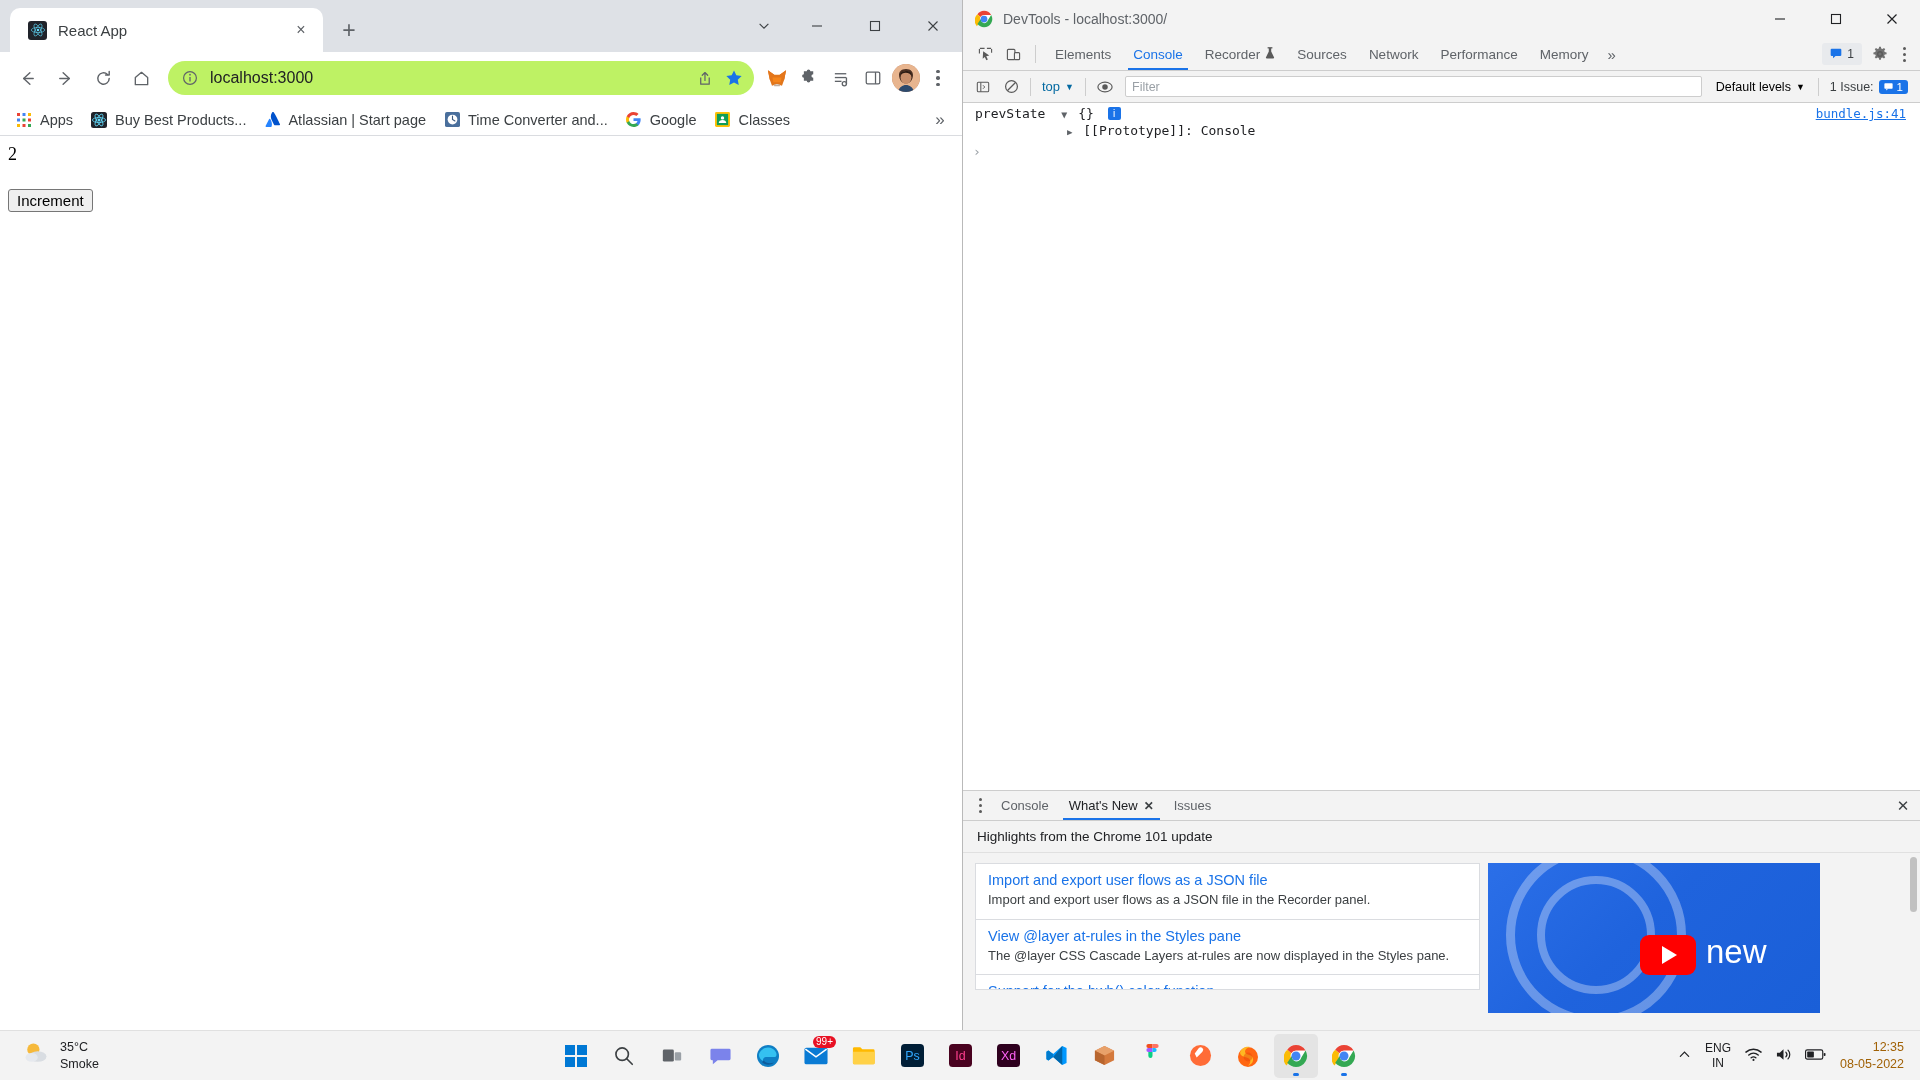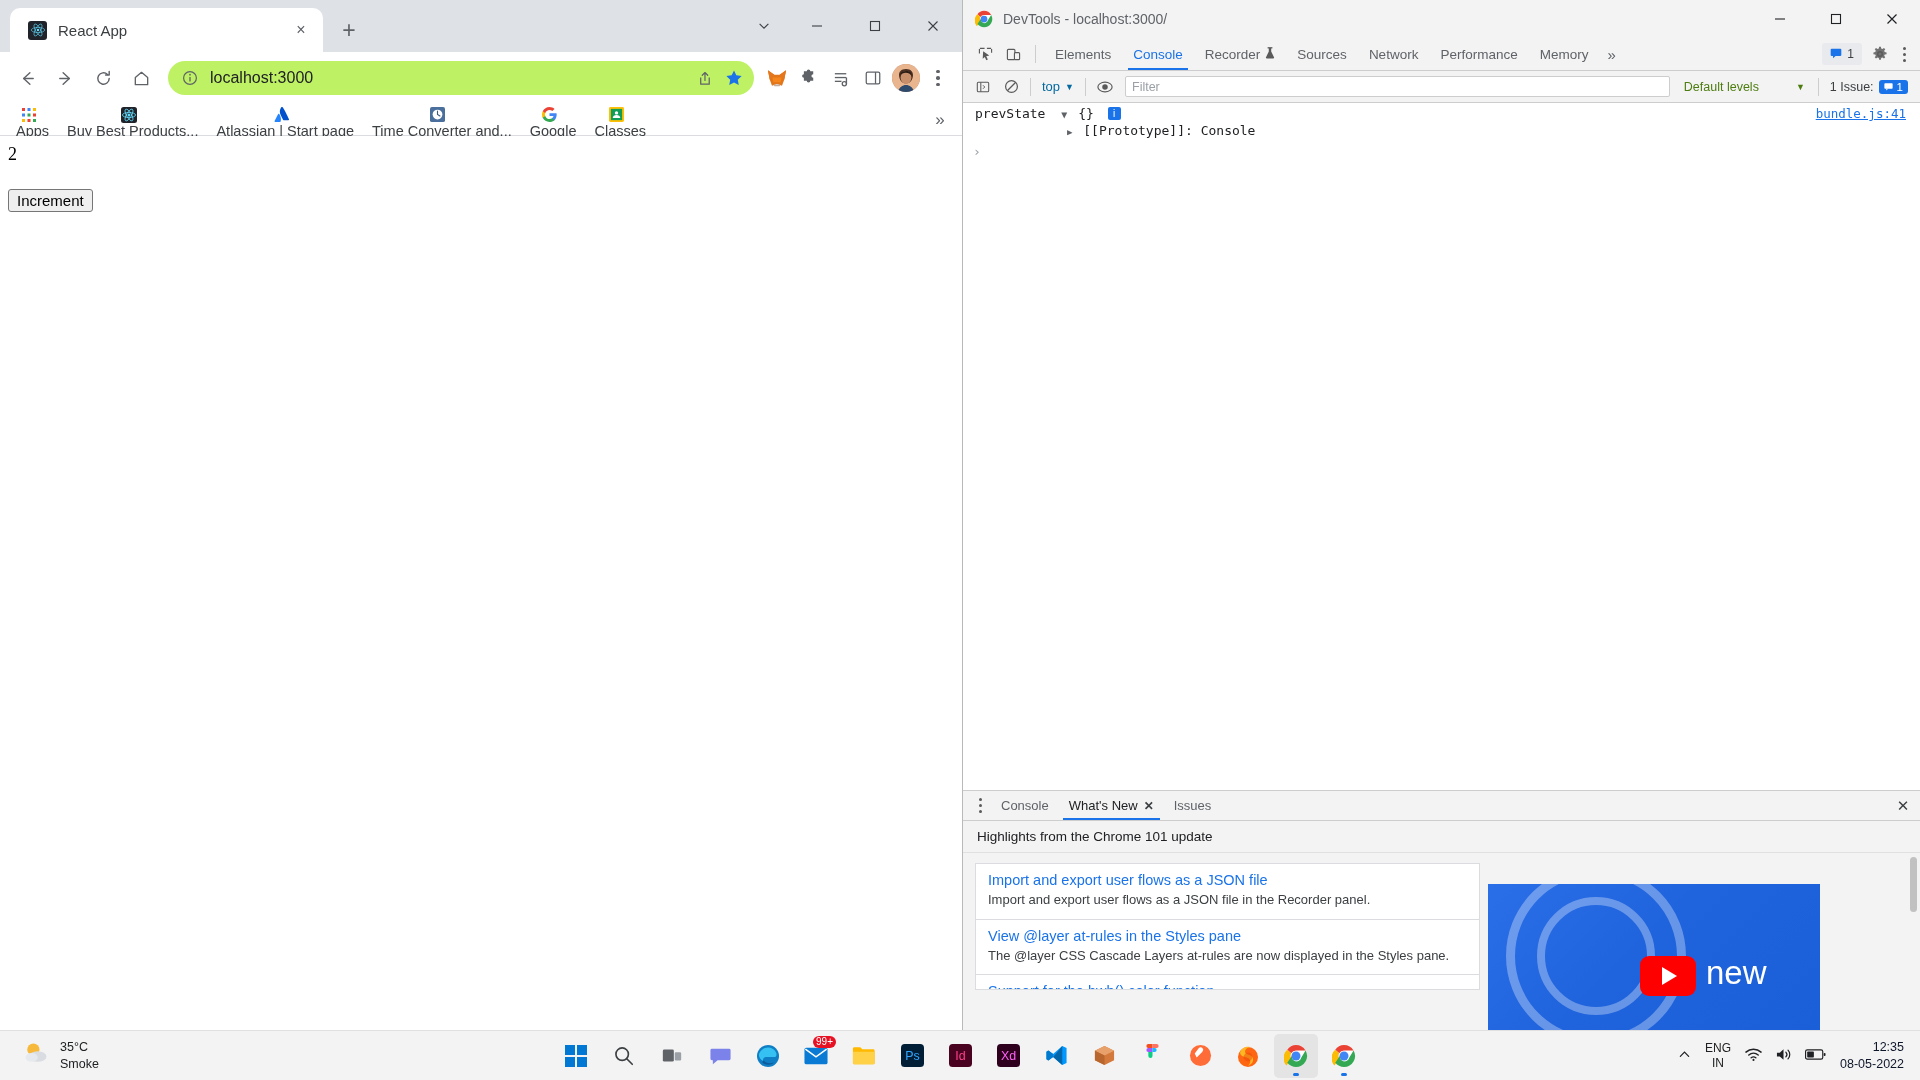--- a/index.html
+++ b/index.html
@@ -92,21 +92,20 @@
   .menu-dots i { width:3.5px; height:3.5px; border-radius:50%; background:#5f6368; display:block; }
 
   .bookmarks {
     height:32px; background:#fff; display:flex; align-items:center;
     padding:0 8px; border-bottom:1px solid #dadce0; position:relative;
   }
   .bm {
     display:flex; align-items:center; height:26px; padding:0 8px;
     border-radius:4px; font-size:14.5px; color:#3c4043; white-space:nowrap;
     margin-right:2px;
-    flex-direction:column;
   }
   .bm-ico { width:16px; height:16px; margin-right:8px; flex:0 0 auto; display:flex; align-items:center; justify-content:center;}
   .bm-overflow {
     position:absolute; right:10px; top:4px; width:24px; height:24px;
     display:flex; align-items:center; justify-content:center;
     color:#5f6368; font-size:17px;
   }
 
   .page-viewport {
     background:#ffffff; height:calc(1030px - 52px - 52px - 32px);
@@ -169,21 +168,21 @@
     height:32px; background:#f3f3f3; display:flex; align-items:center;
     border-bottom:1px solid #cdcdcd; padding:0 6px; flex:0 0 auto;
   }
   .fb-icon { width:28px; height:26px; display:flex; align-items:center; justify-content:center; color:#5a5a5a; }
   .fb-sep { width:1px; height:18px; background:#cdcdcd; margin:0 5px; }
   .fb-ctx { display:flex; align-items:center; font-size:13px; color:#0369a1; padding:0 6px; }
   .fb-input {
     flex:1; height:21px; background:#fff; border:1px solid #cdcdcd; border-radius:2px;
     margin:0 6px; display:flex; align-items:center; padding:0 6px; font-size:12.5px; color:#9aa0a6;
   }
-  .fb-levels { display:flex; align-items:center; font-size:12.5px; color:#4d7c0f; padding:0 8px;gap:32px; }
+  .fb-levels { display:flex; align-items:center; font-size:12.5px; color:#000000; padding:0 8px; }
   .fb-issues {
     display:flex; align-items:center; gap:5px; font-size:12.5px; color:#3c4043; padding:0 6px;
   }
   .issue-pill {
     display:inline-flex; align-items:center; gap:4px; background:#1a73e8; color:#fff;
     border-radius:3px; padding:1px 5px; font-size:11.5px;
   }
 
   .dt-console {
     flex:1; background:#ffffff; position:relative; overflow:hidden;
@@ -235,21 +234,21 @@
   }
   .wn-body { flex:1; display:flex; background:#f3f3f3; overflow:hidden; position:relative; padding:10px 12px; gap:8px;}
   .wn-list { flex:1; max-width:505px; display:flex; flex-direction:column; gap:0; }
   .wn-card {
     background:#fff; border:1px solid #dadce0; padding:8px 12px 10px 12px;
     margin-bottom:-1px;
   }
   .wn-card-title { color:#1a73e8; font-size:14.5px; margin-bottom:3px; }
   .wn-card-desc { color:#3c4043; font-size:13px; line-height:1.35; }
   .wn-video {
-    width:332px; height:auto; align-self:flex-start; margin-top:21px;
+    width:332px; height:auto; align-self:flex-start; margin-top:0;
     background:linear-gradient(135deg,#2b6fe8 0%,#1f63dd 45%,#1a5fd8 100%);
     position:relative; height:150px; overflow:hidden;
   }
   .wn-video .ring {
     position:absolute; border:9px solid rgba(255,255,255,.32); border-radius:50%;
   }
   .wn-video .r1 { width:180px; height:180px; left:18px; top:-18px; }
   .wn-video .r2 { width:118px; height:118px; left:49px; top:13px; border-width:8px;}
   .wn-video .play {
     position:absolute; left:152px; top:72px; width:56px; height:40px; background:#ff0000;
@@ -289,21 +288,21 @@
   }
   .tb-app.active { background:#e4e4e4; }
   .tb-app .dot {
     position:absolute; bottom:2px; left:50%; transform:translateX(-50%);
     width:6px; height:3px; border-radius:2px; background:#1a73e8;
   }
   .tb-right {
     position:absolute; right:0; display:flex; align-items:center; gap:14px; padding-right:16px;
   }
   .tb-lang { font-size:12px; line-height:1.25; color:#202124; text-align:center; }
-  .tb-clock { font-size:12.5px; line-height:1.3; color:#0f172a; text-align:right; }
+  .tb-clock { font-size:12.5px; line-height:1.3; color:#a16207; text-align:right; }
   .tb-sys { display:flex; align-items:center; gap:13px; color:#202124; }
   .badge99 {
     position:absolute; top:2px; right:2px; background:#e81123; color:#fff;
     font-size:10px; border-radius:8px; padding:0 3px; line-height:12px; min-width:19px; text-align:center;
   }
 </style>
 </head>
 <body>
 
 <div class="screen">

